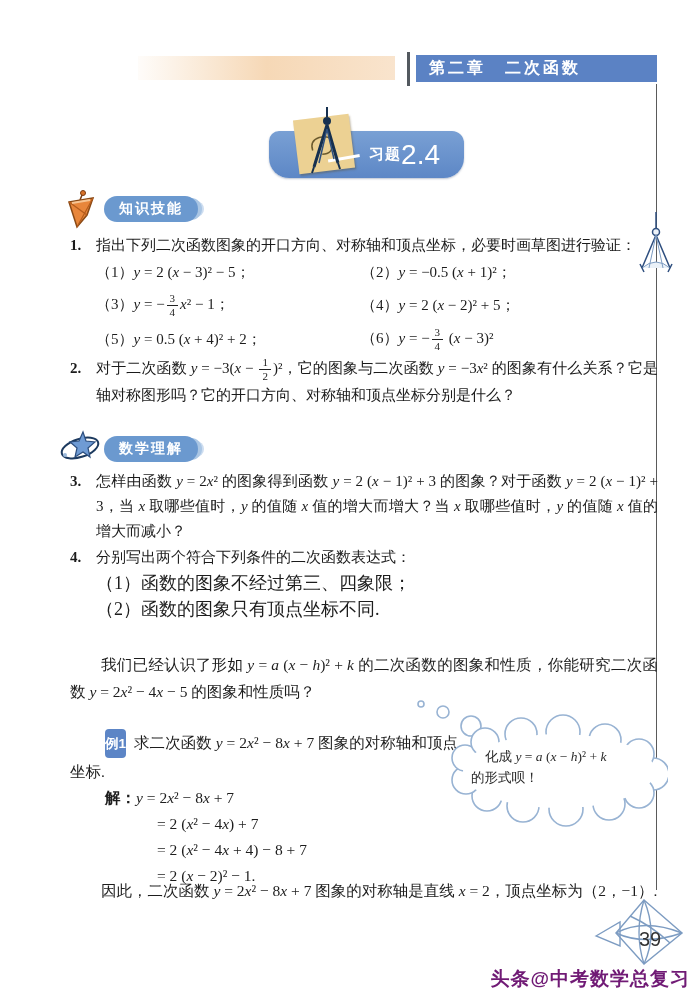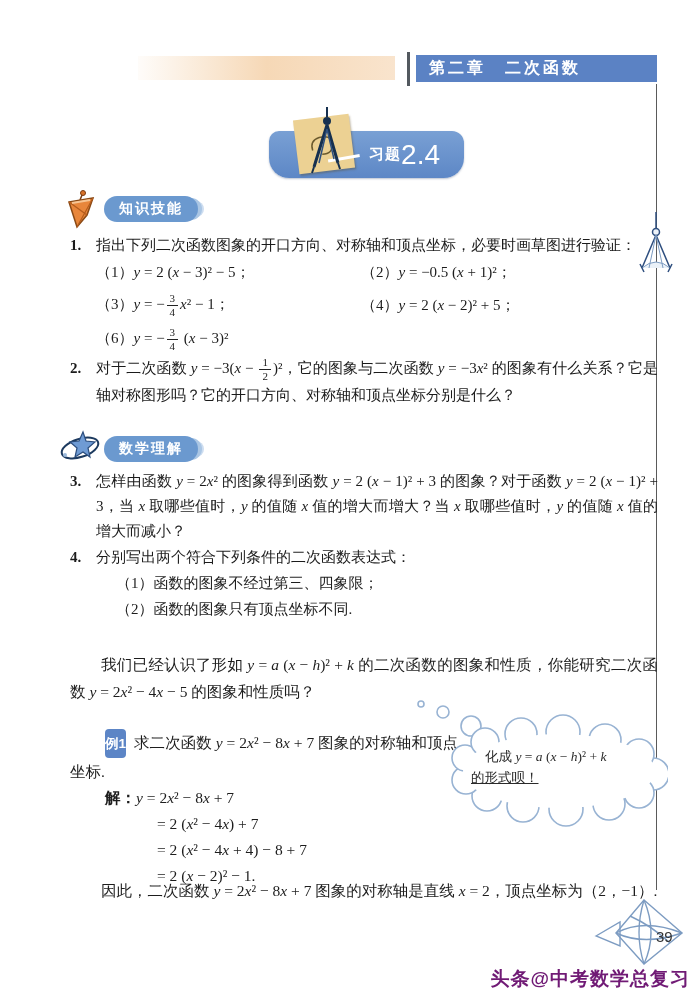--- a/index.html
+++ b/index.html
@@ -38,43 +38,43 @@
   .pill-understanding { left:104px; top:436px; }
   .sec-icon { position:absolute; }
   
   .prob { position:absolute; left:96px; width:562px; font-size:15px; line-height:25px;
     text-align:justify; color:#1b1b1b; }
   .prob .pnum { position:absolute; left:-26px; top:0; font-weight:bold; font-style:normal; }
   .eq-grid { position:absolute; left:96px; top:259px; width:562px;
     display:grid; grid-template-columns:265px 1fr; row-gap:6px; align-items:center;
     font-size:15px; line-height:26px; }
   .eq-item { white-space:nowrap; }
-  .p4-item { position:absolute; left:96px; font-size:15px; line-height:25px;margin-left:20px; }
+  .p4-item { position:absolute; left:96px; font-size:18px; line-height:25px; }
   
   .intro { position:absolute; left:70px; top:651px; width:588px; font-size:15.5px;
     line-height:27px; text-align:justify; text-indent:2em; }
   .example { position:absolute; left:70px; top:729px; width:388px; font-size:15.5px;
     line-height:27px; text-align:justify; text-indent:35px; }
   .badge { display:inline-block; background:#5c85c6; color:#fff; font-size:13.5px; font-weight:bold;
     font-family:"Liberation Sans", sans-serif; padding:1px 0; border-radius:4px; margin-right:8px;
     font-style:normal; text-indent:0; }
   .solution { position:absolute; left:105px; top:785px; font-size:15.5px; line-height:26px; }
   .solution .solve-label { font-weight:bold; font-style:normal; }
   .solution .step-cont { padding-left:52px; }
   .conclusion { position:absolute; left:70px; top:877px; width:588px; font-size:15.5px;
     line-height:27px; text-align:justify; text-indent:2em; }
   
   .bubble { position:absolute; left:403px; top:690px; width:265px; height:138px; }
   .bubble-text { position:absolute; left:58px; top:56px; width:196px; font-size:13.5px;
     line-height:21px; color:#2a2a2a; }
   .bubble-text .bl1 { display:block; padding-left:24px; }
-  .bubble-text .bl2 { display:block; padding-left:10px;text-decoration:underline; }
+  .bubble-text .bl2 { display:block; padding-left:10px; }
   
   .fish { position:absolute; left:592px; top:896px; }
-  .fish-num { position:absolute; left:656px; top:928px; font-size:15px; color:#333;
+  .fish-num { position:absolute; left:639px; top:928px; font-size:20px; color:#333;
     font-family:"Liberation Sans", sans-serif; }
   .watermark { position:absolute; right:10px; bottom:8px; font-family:"Liberation Sans", sans-serif;
     font-weight:bold; font-size:19px; color:#701a75; letter-spacing:1px;
     text-shadow:1px 1px 0 #fff, -1px -1px 0 #fff, 1px -1px 0 #fff, -1px 1px 0 #fff; }
   
   i { font-family:"Liberation Serif", serif; }
   .frac { display:inline-flex; flex-direction:column; text-align:center; vertical-align:middle;
     font-size:11px; line-height:1.15; margin:0 2px; font-style:normal; }
   .frac .fn { border-bottom:1px solid #222; padding:0 3px; }
   .frac .fd { padding:0 3px; }
@@ -133,20 +133,21 @@
     <span>指出下列二次函数图象的开口方向、对称轴和顶点坐标，必要时画草图进行验证：</span>
   </div>
   <div class="eq-grid">
     <div class="eq-item"><span>（1）</span><span><i>y</i> = 2 (<i>x</i> − 3)² − 5；</span></div>
     <div class="eq-item"><span>（2）</span><span><i>y</i> = −0.5 (<i>x</i> + 1)²；</span></div>
     <div class="eq-item"><span>（3）</span><span><i>y</i> = −<span class="frac">
             <span class="fn">3</span>
             <span class="fd">4</span>
           </span><i>x</i>² − 1；</span></div>
     <div class="eq-item"><span>（4）</span><span><i>y</i> = 2 (<i>x</i> − 2)² + 5；</span></div>
+    <div class="eq-item"><span>（5）</span><span><i>y</i> = 0.5 (<i>x</i> + 4)² + 2；</span></div>
     <div class="eq-item"><span>（6）</span><span><i>y</i> = −<span class="frac">
             <span class="fn">3</span>
             <span class="fd">4</span>
           </span> (<i>x</i> − 3)²</span></div>
   </div>
 
   <div class="prob" style="top:356px;">
     <span class="pnum">2.</span>
     <span>对于二次函数 <i>y</i> = −3(<i>x</i> − <span class="frac">
           <span class="fn">1</span>

